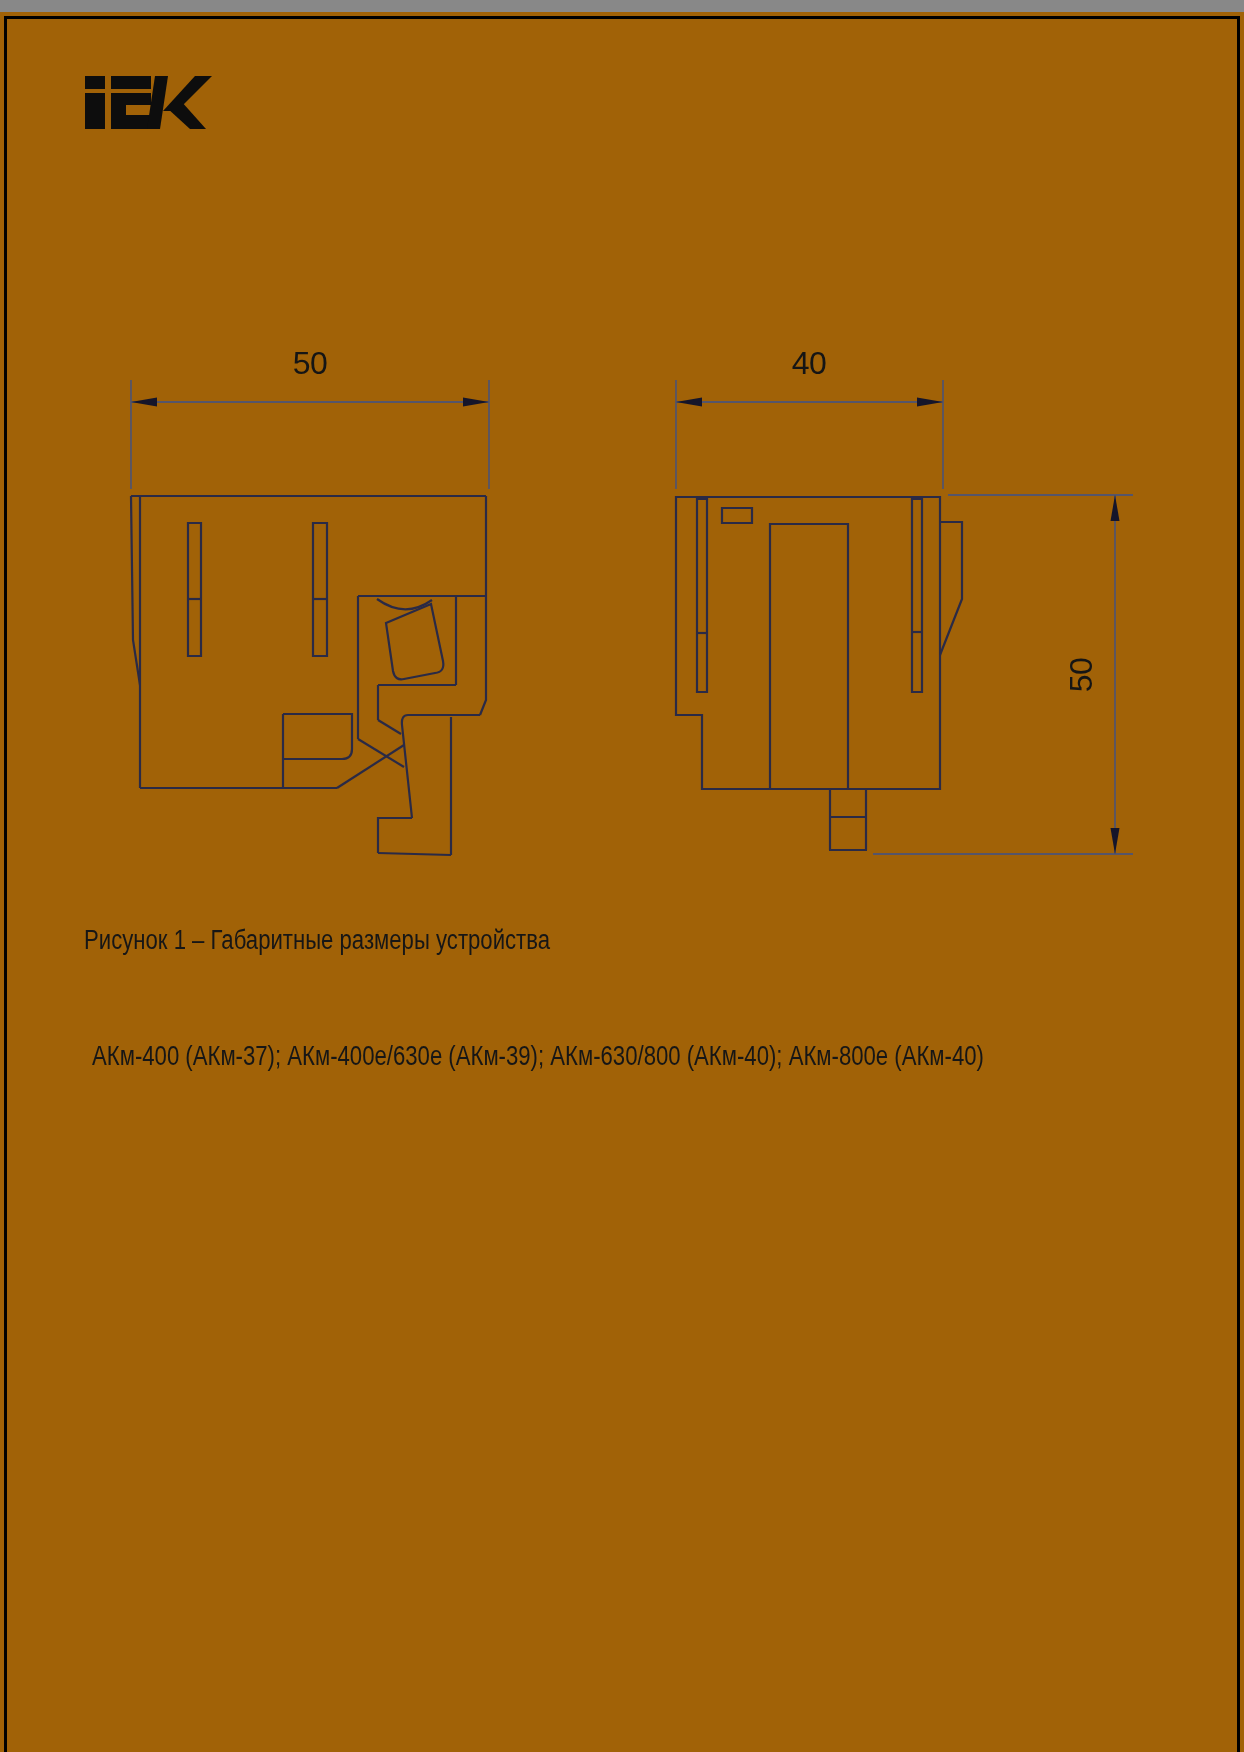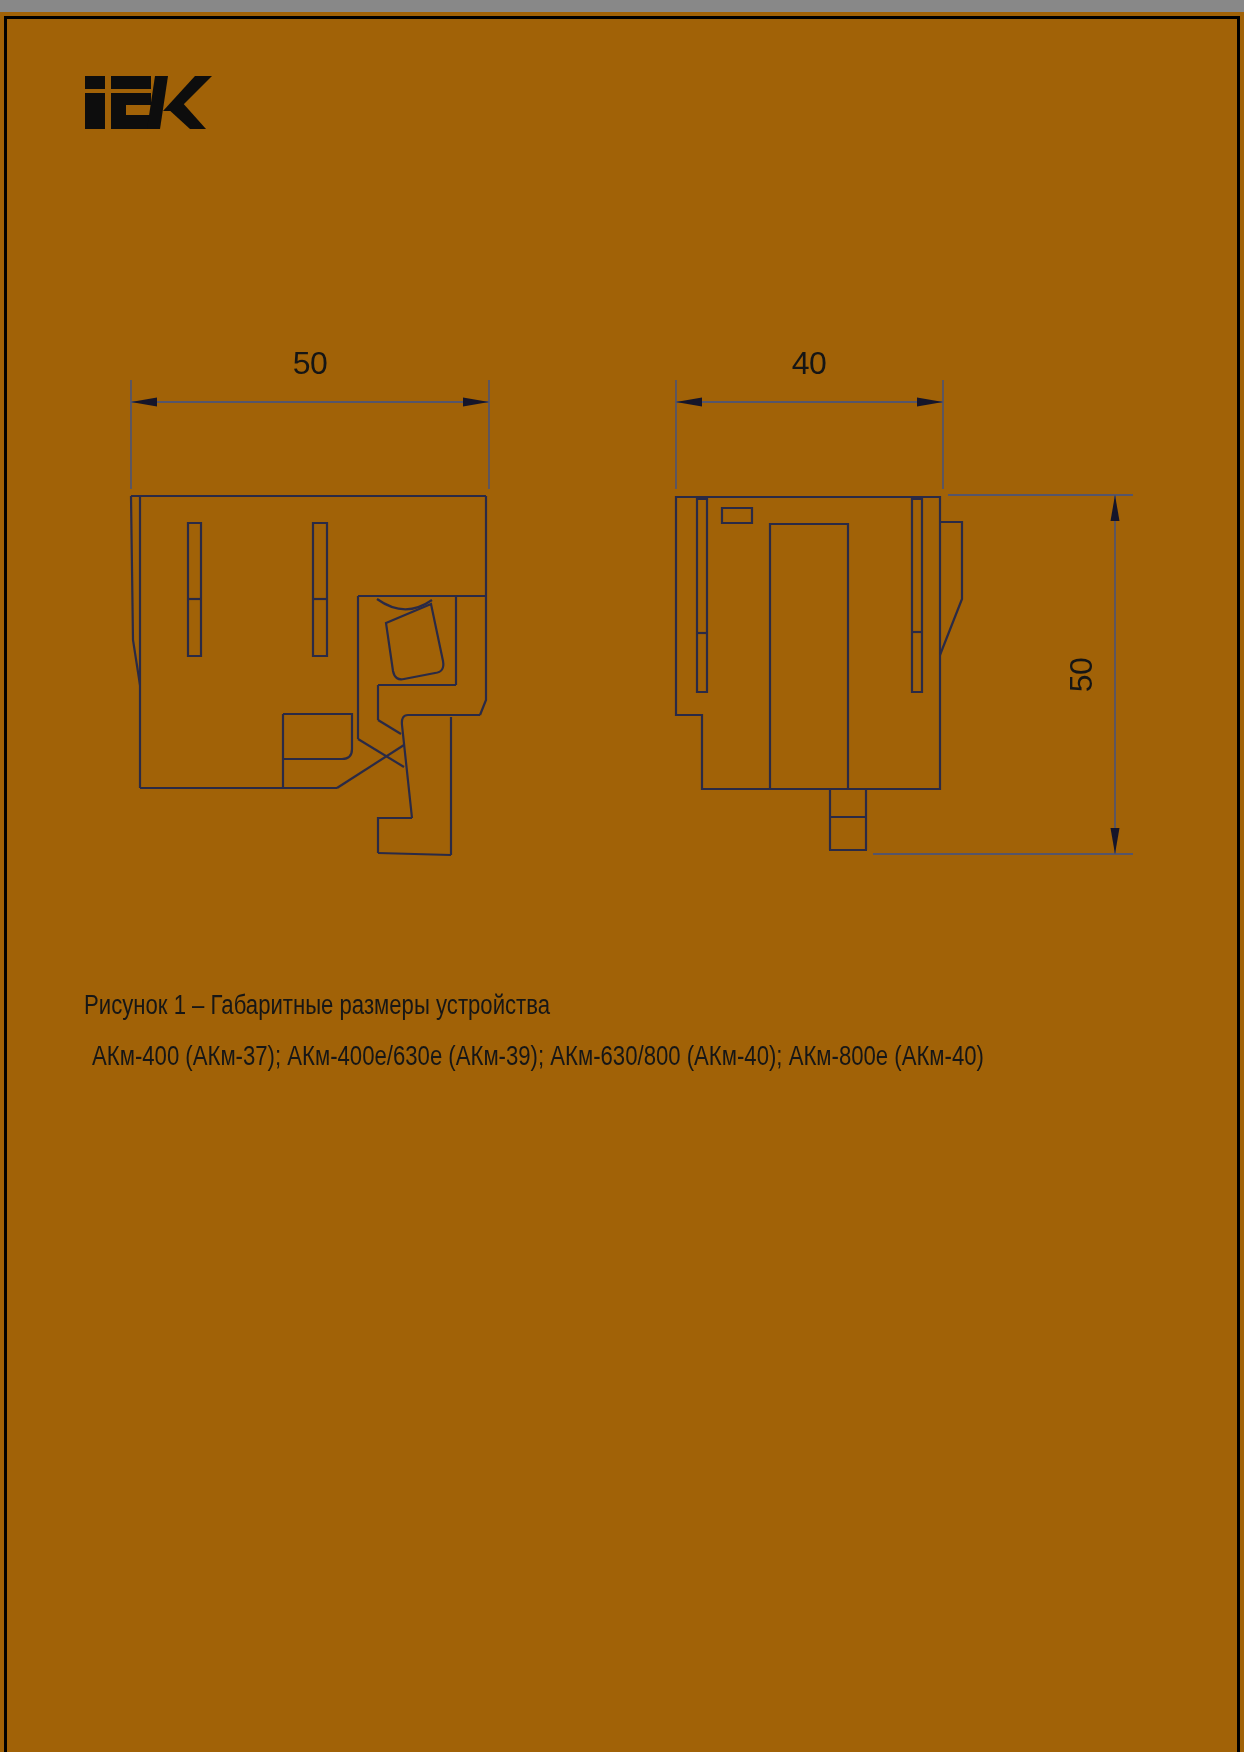--- a/index.html
+++ b/index.html
@@ -28,21 +28,21 @@
   }
   .caption{
     position:absolute;
     color:#161616; font-size:27px; white-space:nowrap;
   }
   .caption>span{
     display:inline-block;
     transform:scaleX(0.82);
     transform-origin:left center;
   }
-  .caption-1{left:84px; top:978px;}
+  .caption-1{left:84px; top:913px;}
   .caption-2{left:92px; top:1029px;}
 </style>
 </head>
 <body>
 
 <div class="page">
 
   <div class="frame"></div>
 
   <svg class="logo-svg" width="132" height="64" viewBox="0 0 132 64" aria-label="IEK">

